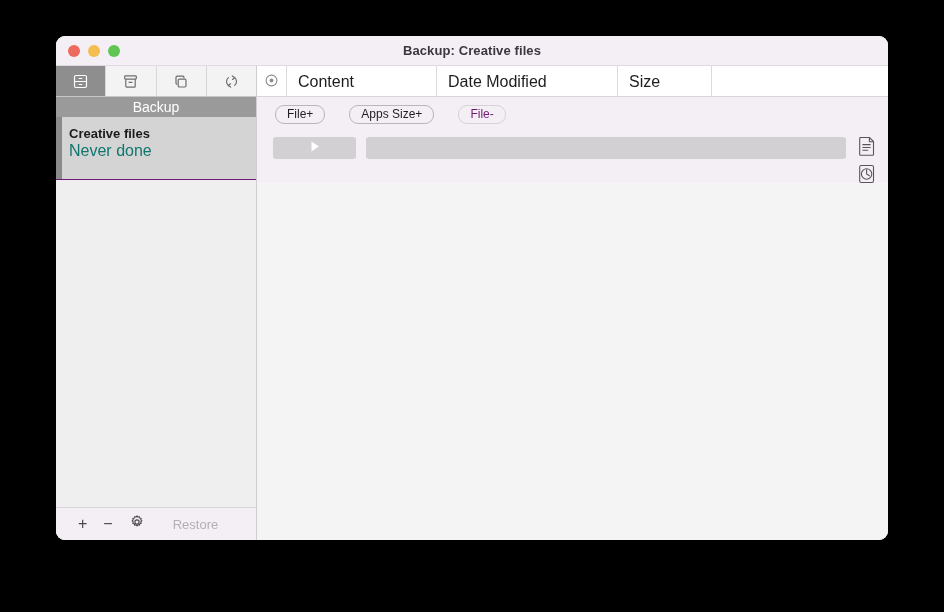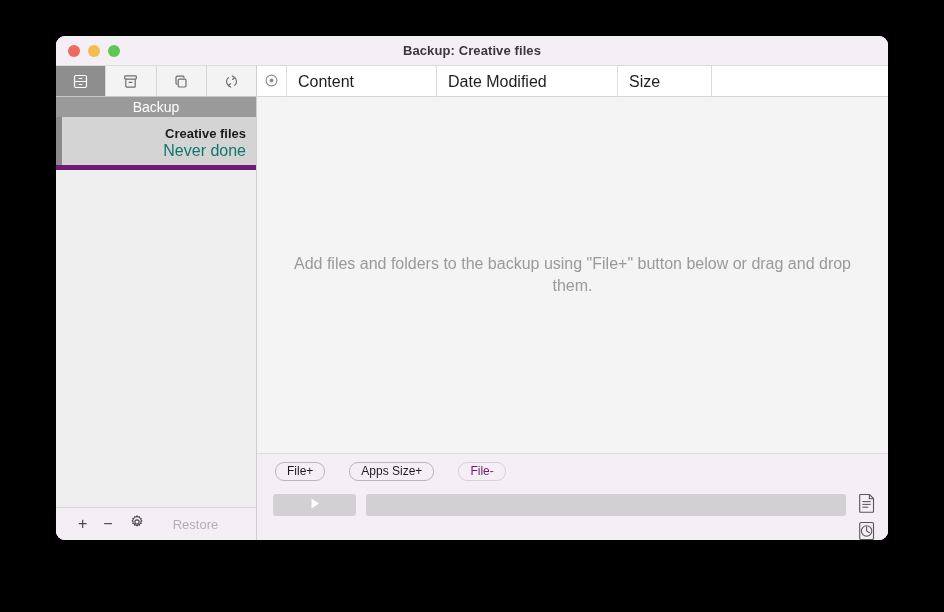--- a/index.html
+++ b/index.html
@@ -99,25 +99,24 @@
   }
 
   #sidebar-list {
     flex: 1;
     background: #f0eff0;
     overflow: hidden;
   }
 
   .sidebar-row {
     position: relative;
-    height: 53px;
+    height: 63px;
     background: #d4d4d4;
     padding: 8px 10px 0 13px;
-    border-bottom: 5px solid #701a75;
-    text-align: right;
+    border-bottom: 1px solid #701a75;
   }
   .sidebar-row .accent {
     position: absolute;
     left: 0; top: 0; bottom: 0;
     width: 6px;
     background: #8a8a8a;
   }
   .row-title {
     font-size: 13px;
     font-weight: bold;
@@ -355,23 +354,20 @@
               <circle cx="6.5" cy="6.5" r="1.9" fill="#8e8c8e"></circle>
             </svg>
           </span>
         </div>
         <div class="hcell c-content">Content</div>
         <div class="hcell c-date">Date Modified</div>
         <div class="hcell c-size">Size</div>
         <div class="hcell c-last"></div>
       </div>
 
-      <div id="empty-area">
-        <div id="empty-text">Add files and folders to the backup using "File+" button below or drag and drop them.</div>
-      </div>
 
       <div id="action-bar">
         <button class="pill">File+</button>
         <button class="pill">Apps Size+</button>
         <button class="pill disabled">File-</button>
       </div>
 
       <div id="run-bar">
         <button id="play-button">
           <span>

